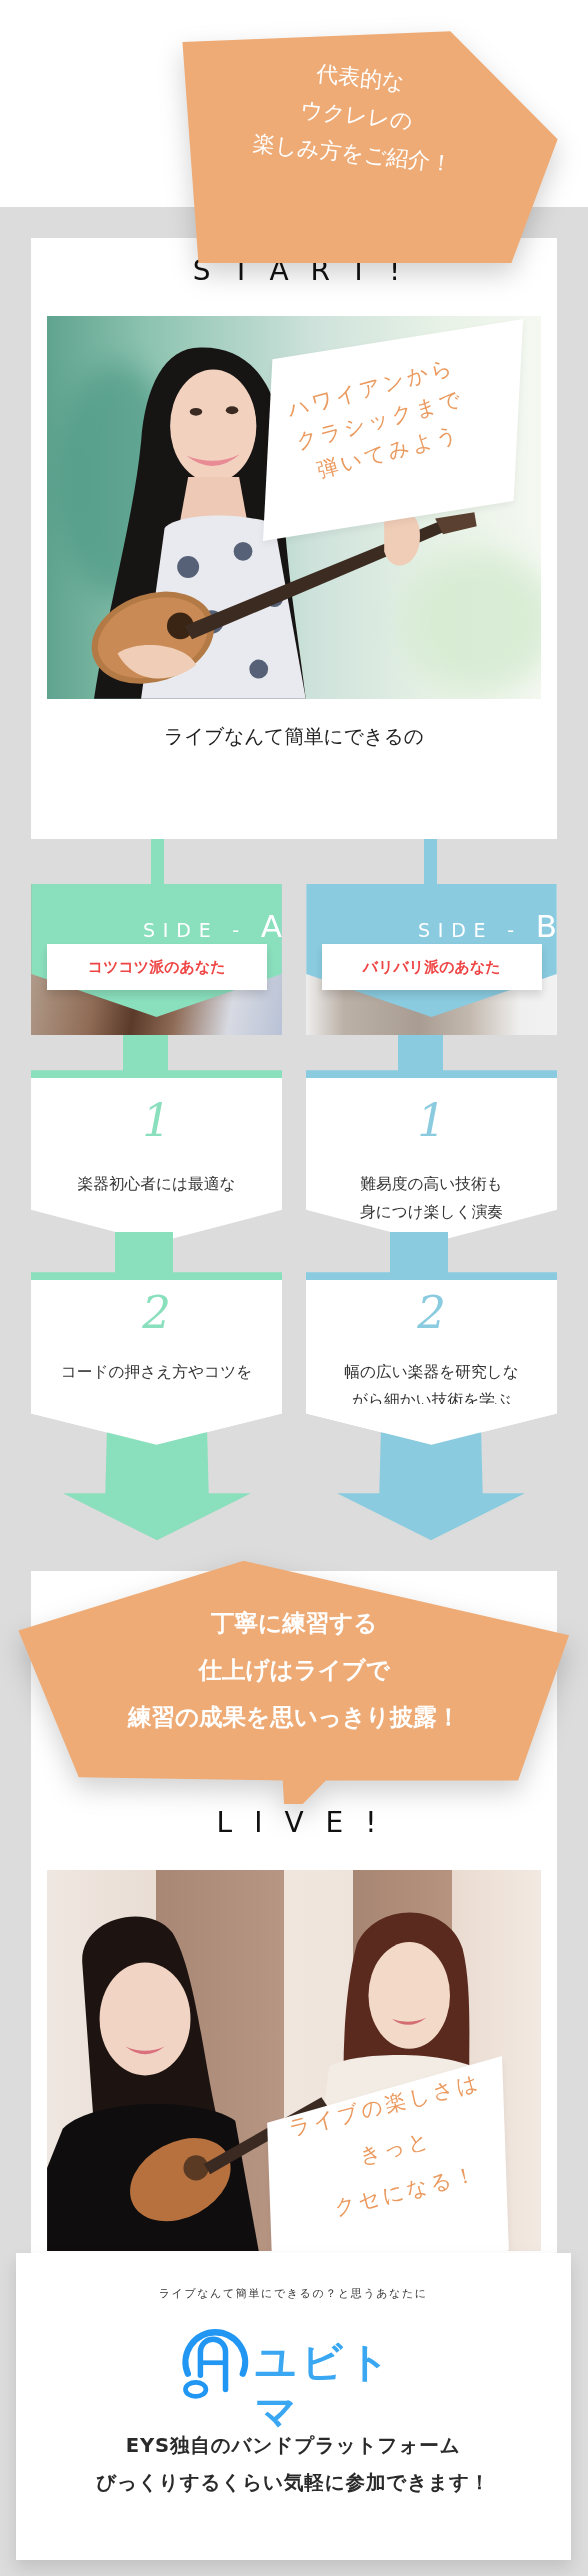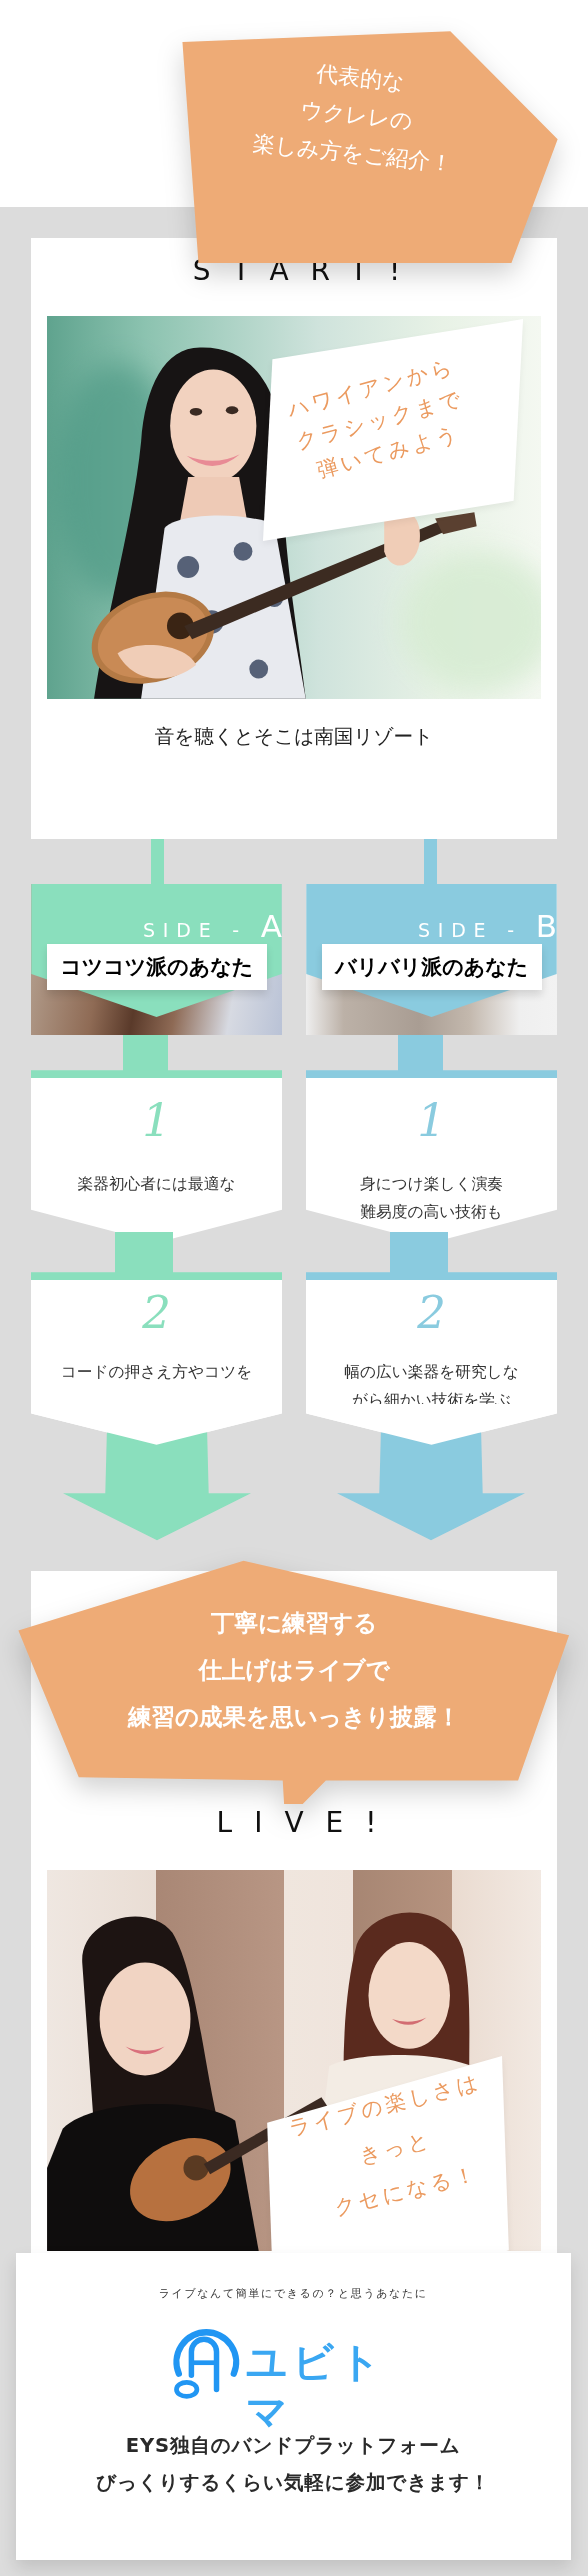--- a/index.html
+++ b/index.html
@@ -32,40 +32,40 @@
   .blue { background: #8acbdf; }
 
   .side { position: absolute; width: 251px; height: 151px; overflow: hidden; }
   .side-a { left: 31px; top: 884px; }
   .side-b { left: 306px; top: 884px; }
   .side .bgphoto { position: absolute; left: 0; top: 0; width: 251px; height: 151px; }
   .side svg.head { position: absolute; left: 0; top: 0; }
   .side-label { position: absolute; left: 0; top: 24px; width: 251px; text-align: right; color: #fff; font-size: 19px; letter-spacing: 7.8px; }
   .side-label .big { font-size: 31px; letter-spacing: 0; }
   .who-box { position: absolute; left: 15.7px; top: 60px; width: 220px; height: 46px; background: #fff; box-shadow: 0 4.7px 7.8px rgba(0,0,0,0.12);
-    display: flex; align-items: center; justify-content: center; font-size: 21px; font-weight: bold; color: #000000; }
+    display: flex; align-items: center; justify-content: center; font-size: 15px; font-weight: bold; color: #ef4444; }
 
   .step { position: absolute; width: 251px; height: 173px; }
   .step svg { position: absolute; left: 0; top: 0; }
   .step-num { position: absolute; left: 0; top: 27px; width: 100%; text-align: center; font-family: "DejaVu Serif", serif; font-style: italic; font-size: 45px; line-height: 47px; }
   .step-text { position: absolute; left: 0; top: 100px; width: 100%; text-align: center; font-size: 15.7px; line-height: 28px; color: #333; }
 
   .big-arrow { position: absolute; }
 
   .live-card { left: 31px; top: 1571px; width: 526px; height: 690px; }
   .callout-mid { position: absolute; left: 15.7px; top: 1545px; width: 557px; height: 259px; filter: drop-shadow(0 11px 12.6px rgba(0,0,0,0.18)); z-index: 5; }
   .callout-mid svg { position: absolute; left: 0; top: 0; }
   .callout-mid .txt { position: absolute; left: 0; top: 55px; width: 557px; text-align: center; color: #fff; font-size: 23.5px; line-height: 47px; font-weight: bold; }
   .live-title { top: 235px; }
   .live-photo { left: 15.7px; top: 299px; width: 494px; height: 381px;
     background: linear-gradient(90deg, #efe7e1 0%, #e9ddd4 22%, #a98775 22%, #b89684 48%, #f0e6de 48%, #efe4dc 62%, #a78673 62%, #b6937f 82%, #eadbd0 82%, #f2e9e2 100%); }
 
   .ubi-card { left: 15.7px; top: 2253px; width: 555px; height: 307px; box-shadow: 0 7.8px 15.7px rgba(0,0,0,0.12); }
   .ubi-lead { position: absolute; left: 0; top: 33px; width: 100%; text-align: center; font-size: 11px; color: #333; letter-spacing: 1.6px; }
-  .ubi-logo { position: absolute; left: 155px; top: 75px; width: 259px; height: 71px; }
+  .ubi-logo { position: absolute; left: 164px; top: 75px; width: 259px; height: 71px; }
   .ubi-body { position: absolute; left: 0; top: 174px; width: 100%; text-align: center; font-size: 19.6px; line-height: 37px; font-weight: bold; color: #2a2a2a; letter-spacing: 0.8px; }
 </style>
 </head>
 <body>
 
 <div class="page">
   <div class="gray-bg"></div>
 
   <div class="callout-top">
     <svg width="392" height="235" viewBox="0 0 500 300">
@@ -114,21 +114,21 @@
         <path d="M430 255 C455 240 480 250 475 290 C470 320 440 330 430 300 Z" fill="#f0cdb7"></path>
         <path d="M90 430 C120 410 180 420 190 445 C160 470 110 470 90 430 Z" fill="#f0cdb7"></path>
       </svg>
       <div class="sign" style="left:216px;top:45px;width:251px;height:180px;transform:skewY(-12deg) rotate(3deg);transform-origin:0 100%;"></div>
       <div class="sign-text" style="left:235px;top:55px;width:196px;transform:rotate(-15deg);">
         <div>ハワイアンから</div>
         <div>クラシックまで</div>
         <div>弾いてみよう</div>
       </div>
     </div>
-    <div class="start-caption">音を聴くとそこは南国リゾート</div>
+    <div class="start-caption">ライブなんて簡単にできるの</div>
   </div>
 
   <div class="connector green" style="left:151px;top:839px;height:47px;"></div>
   <div class="connector blue" style="left:424px;top:839px;height:47px;"></div>
 
   <div class="side side-a">
     <div class="bgphoto" style="background:linear-gradient(100deg,#b8a595 0%,#8f6b55 30%,#5a3a2a 45%,#8e6a55 60%,#d7dae2 80%,#b9c2d6 100%);"></div>
     <svg class="head" width="251" height="151" viewBox="0 0 320 193">
       <polygon points="0,0 320,0 320,115 160,170 0,115" fill="#8adfbd"></polygon>
     </svg>
@@ -169,22 +169,22 @@
     </div>
   </div>
 
   <div class="step" style="left:306px;top:1070px;">
     <svg width="251" height="173" viewBox="0 0 320 220">
       <rect x="0" y="0" width="320" height="10" fill="#8acbdf"></rect>
       <polygon points="0,10 320,10 320,178 160,220 0,178" fill="#fff"></polygon>
     </svg>
     <div class="step-num" style="color:#8acbdf">1</div>
     <div class="step-text">
+      <div>難易度の高い技術も</div>
       <div>身につけ楽しく演奏</div>
-      <div>難易度の高い技術も</div>
     </div>
   </div>
 
   <div class="connector green" style="left:115px;top:1232px;width:58px;height:47px;z-index:0"></div>
   <div class="connector blue" style="left:390px;top:1232px;width:58px;height:47px;z-index:0"></div>
 
   <div class="step" style="left:31px;top:1272px;">
     <svg width="251" height="173" viewBox="0 0 320 220">
       <rect x="0" y="0" width="320" height="10" fill="#8adfbd"></rect>
       <polygon points="0,10 320,10 320,180 160,220 0,180" fill="#fff"></polygon>

